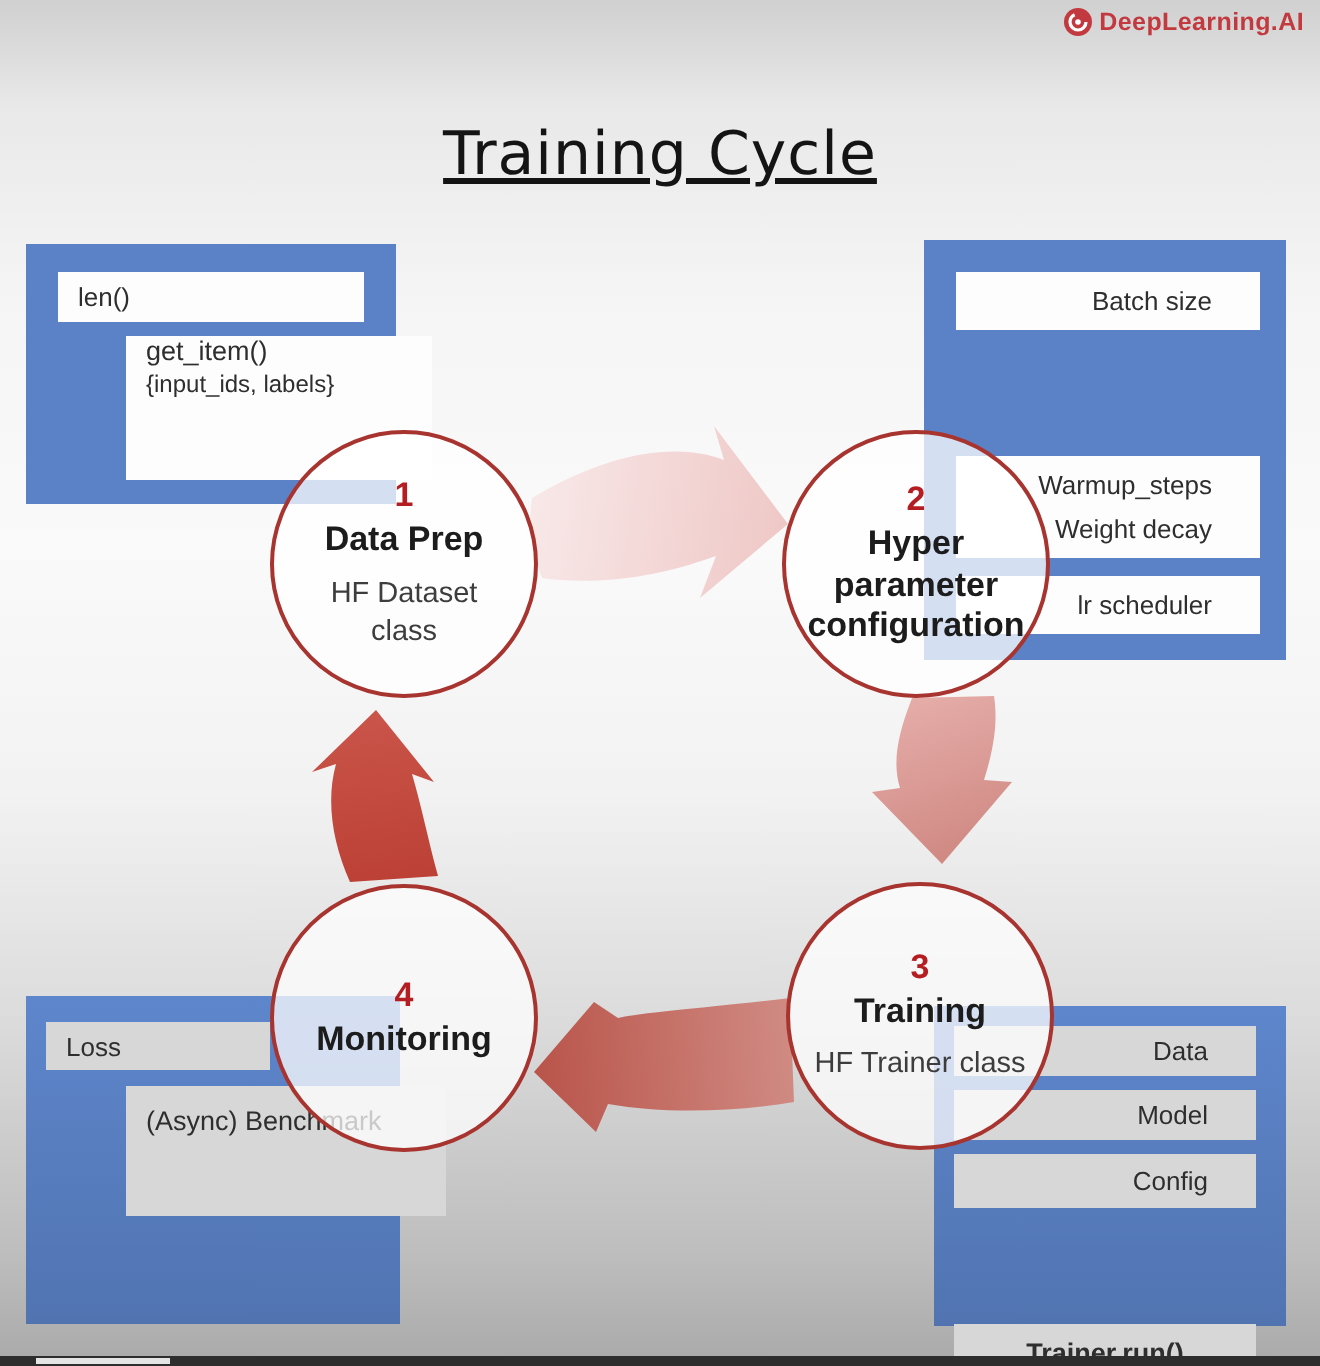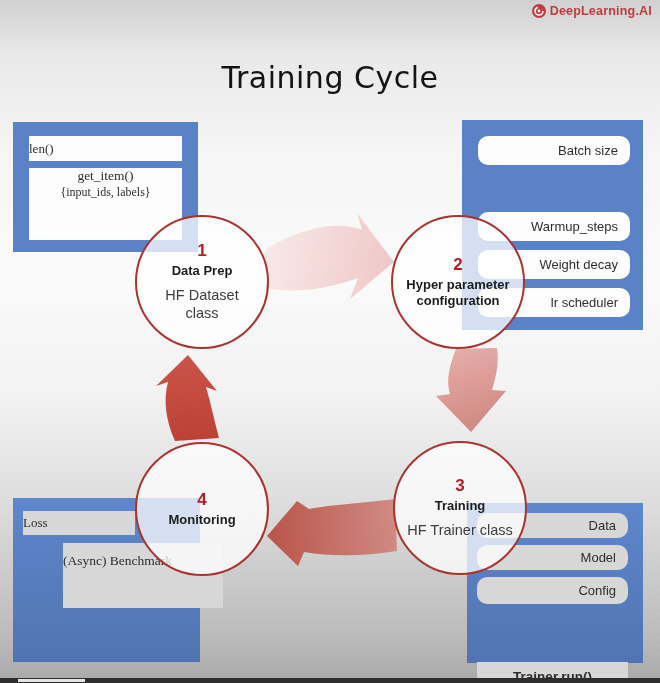--- a/index.html
+++ b/index.html
@@ -8,43 +8,43 @@
     font-family:"Liberation Sans",sans-serif;
     background:linear-gradient(180deg,#d0d0d0 0%,#e9e9e9 8%,#f5f5f5 22%,#fafafa 40%,#f2f2f2 58%,#dbdbdb 75%,#bdbdbd 92%,#a9a9a9 100%);
   }
   
   .logo{position:absolute;top:4px;right:8px;display:flex;align-items:center;gap:4px;
         color:#c23a3f;font-weight:700;font-size:12.5px;letter-spacing:.2px;padding-left:28px;}
   .logo svg{display:block;}
   
   .title{position:absolute;top:60px;left:0;width:100%;text-align:center;
          font-family:"DejaVu Sans","Liberation Sans",sans-serif;
-         font-size:30px;font-weight:500;color:#141414;letter-spacing:.5px;}
+         font-size:30px;font-weight:500;color:#141414;letter-spacing:.5px;text-decoration:underline;}
   
   .panel{position:absolute;background:#5b82c7;z-index:1;}
   .panel.bottom{background:linear-gradient(180deg,#5e86cc,#5174b1);}
   .row{background:#fdfdfd;color:#2e2e2e;font-size:13px;position:absolute;
        display:flex;align-items:center;box-sizing:border-box;}
   .row.gray{background:#d7d7d7;text-align:right;}
-  .row.right{justify-content:flex-end;padding-right:12px;border-radius:10px;}
-  .row.left{justify-content:flex-start;font-family:Liberation Serif, serif;}
+  .row.right{justify-content:flex-end;padding-right:24px;}
+  .row.left{justify-content:flex-start;padding-left:10px;}
   .row.center{justify-content:center;margin-top:46px;}
-  .getitem{flex-direction:column;align-items:center;justify-content:center;line-height:1.25;}
+  .getitem{flex-direction:column;align-items:flex-start;justify-content:center;line-height:1.25;margin-left:34px;}
   .getitem .l1{font-size:13.5px;}
   .getitem .l2{font-size:12px;}
   .bench{align-items:flex-start;padding-top:9px;line-height:1.35;font-size:13.5px;
          width:160px;flex-wrap:wrap;}
   .bold{font-weight:700;font-size:13.5px;}
   
   .circle{position:absolute;width:134px;height:134px;border-radius:50%;
           border:2px solid #a83430;background:rgba(255,255,255,.74);
           box-sizing:border-box;z-index:3;display:flex;flex-direction:column;
           align-items:center;justify-content:center;text-align:center;}
   .circle .num{color:#b41e23;font-size:17px;font-weight:700;margin-bottom:2px;}
-  .circle .ctitle{font-size:13px;font-weight:600;color:#1c1c1c;line-height:1.22;width:126px;}
+  .circle .ctitle{font-size:17px;font-weight:600;color:#1c1c1c;line-height:1.22;width:126px;}
   .circle .csub{font-size:14.5px;color:#3d3d3d;margin-top:7px;line-height:1.3;width:108px;}
   .circle .csub:empty{display:none;}
   
   .arrows{position:absolute;left:0;top:0;z-index:2;pointer-events:none;}
   
   .bottom-bar{position:absolute;left:0;right:0;bottom:0;height:5px;background:#2d2d2d;z-index:4;}
   .bottom-bar .seg{position:absolute;left:18px;bottom:1px;width:67px;height:3px;background:#e4e4e4;}
 </style>
 </head>
 <body>
@@ -67,21 +67,21 @@
   <div class="panel" style="left:13px;top:122px;width:185px;height:130px;">
     <div class="row left" style="left:16px;top:14px;width:153px;height:25px;">len()</div>
     <div class="row left getitem" style="left:16px;top:46px;width:153px;height:72px;">
       <span class="l1">get_item()</span>
       <span class="l2">{input_ids, labels}</span>
     </div>
   </div>
 
   <div class="panel" style="left:462px;top:120px;width:181px;height:210px;">
     <div class="row right" style="left:16px;top:16px;width:152px;height:29px;">Batch size</div>
-    <div class="row right" style="left:16px;top:92px;width:152px;height:29px;">Warmup_steps</div>
+    <div class="row right" style="left:16px;top:108px;width:152px;height:29px;">Warmup_steps</div>
     <div class="row right" style="left:16px;top:130px;width:152px;height:29px;">Weight decay</div>
     <div class="row right" style="left:16px;top:168px;width:152px;height:29px;">lr scheduler</div>
   </div>
 
   <div class="panel bottom" style="left:13px;top:498px;width:187px;height:164px;">
     <div class="row left gray" style="left:10px;top:13px;width:112px;height:24px;">Loss</div>
     <div class="row left gray bench" style="left:10px;top:45px;width:160px;height:65px;margin-left:40px;">(Async) Benchmark</div>
   </div>
 
   <div class="panel bottom" style="left:467px;top:503px;width:176px;height:160px;">

